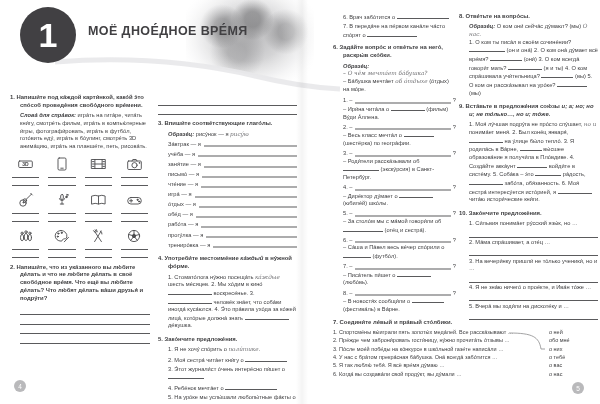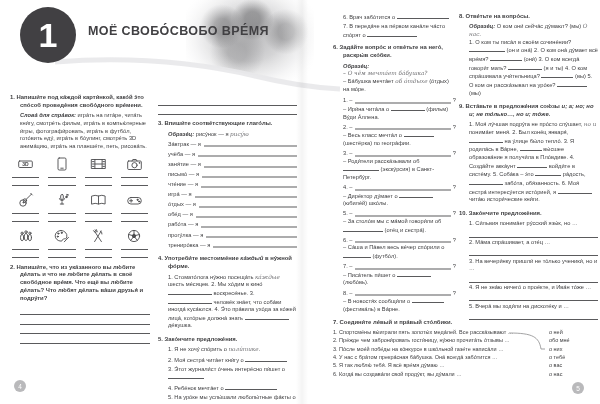--- a/index.html
+++ b/index.html
@@ -67,21 +67,21 @@
   <div class="photo">
       <div class="photo-fade"></div>
     </div>
   <svg class="swoosh" width="340" height="100" viewBox="0 0 340 100">
     <path d="M55,62 Q160,54 255,76 Q300,87 340,89 L340,100 L55,100 Z" fill="#ffffff"></path>
     <path d="M55,62 Q160,54 255,76 Q300,87 340,89" stroke="#e8e8ea" stroke-width="5" fill="none" opacity="0.9"></path>
   </svg>
   <div class="unit-badge">
       <span>1</span>
     </div>
-  <div class="unit-title">МОЁ СВОБО́СВОБО ВРЕ́МЯ</div>
+  <div class="unit-title">МОЁ ДНОЕ́ДНОЕ ВРЕ́МЯ</div>
   <div class="gutter"></div>
 
   <div class="col" id="col1">
     <div class="ex">
       <div class="ex-title"><span>1.</span> <span>Напиши́те под ка́ждой карти́нкой, како́й э́то спо́соб проведе́ния свобо́дного вре́мени.</span></div>
       <div class="ex-body">
         <span class="obr">Слова́ для спра́вок:</span><span> игра́ть на гита́ре, чита́ть кни́гу, смотре́ть фильм, игра́ть в компью́терные и́гры, фотографи́ровать, игра́ть в футбо́л, гото́вить еду́, игра́ть в бо́улинг, смотре́ть 3D анима́цию, игра́ть на планше́те, петь, рисова́ть.</span>
       </div>
       <div class="icon-grid">
         <div class="icon-cell">

